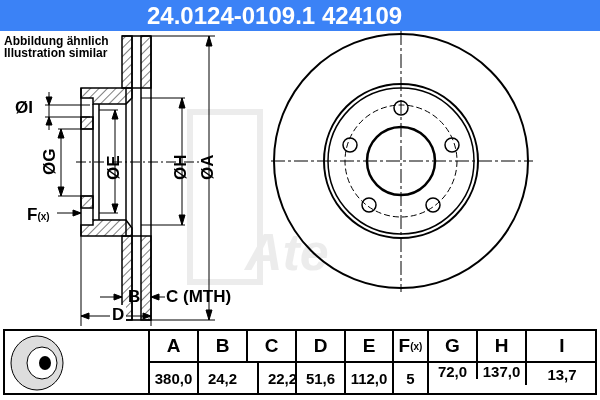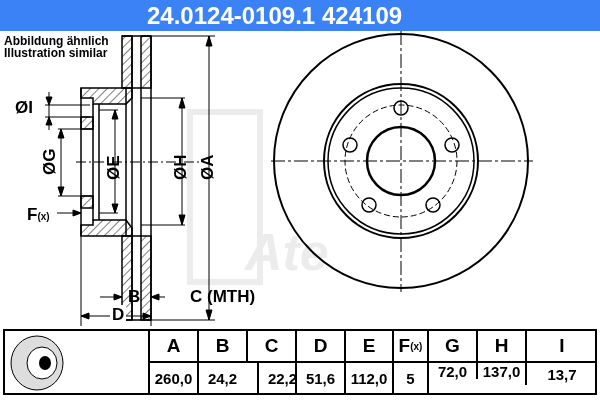--- a/index.html
+++ b/index.html
@@ -137,21 +137,21 @@
   </g>
 </svg>
 
 <div class="lbl" style="left:15px;top:98px;">ØI</div>
 <div class="lbl" style="left:37px;top:147px;transform:rotate(-90deg);transform-origin:left top;top:175px;left:40px;">ØG</div>
 <div class="lbl" style="left:104px;top:180px;transform:rotate(-90deg);transform-origin:left top;">ØE</div>
 <div class="lbl" style="left:171px;top:180px;transform:rotate(-90deg);transform-origin:left top;">ØH</div>
 <div class="lbl" style="left:198px;top:180px;transform:rotate(-90deg);transform-origin:left top;">ØA</div>
 <div class="lbl" style="left:27px;top:205px;"><span>F</span><span class="sub">(x)</span></div>
 <div class="lbl" style="left:128px;top:287px;">B</div>
-<div class="lbl" style="left:166px;top:287px;margin-left:24px;">C (MTH)</div>
+<div class="lbl" style="left:166px;top:287px;">C (MTH)</div>
 <div class="lbl" style="left:110px;top:305px;background:#fff;padding:0 2px;">D</div>
 
 <div class="tbl">
   <svg style="position:absolute;left:4px;top:2px;" width="56" height="58">
     <ellipse cx="28" cy="30" rx="26" ry="27" fill="#ddd" stroke="#000" stroke-width="1"></ellipse>
     <ellipse cx="33" cy="30" rx="15" ry="16" fill="#fff" stroke="#000"></ellipse>
     <ellipse cx="36" cy="30" rx="6" ry="7" fill="#000"></ellipse>
   </svg>
   <div class="hline"></div>
 
@@ -161,21 +161,21 @@
   <div class="cell hdr" style="left:290px;width:49px;top:0;height:30px;">D</div>
   <div class="cell hdr" style="left:339px;width:48px;top:0;height:30px;">E</div>
   <div class="cell hdr" style="left:387px;width:35px;top:0;height:30px;">
       <span>F</span>
       <span class="sub">(x)</span>
     </div>
   <div class="cell hdr" style="left:422px;width:49px;top:0;height:30px;">G</div>
   <div class="cell hdr" style="left:471px;width:49px;top:0;height:30px;">H</div>
   <div class="cell hdr" style="left:520px;width:72px;top:0;height:30px;">I</div>
 
-  <div class="cell val" style="left:143px;width:49px;top:32px;height:30px;">260,0</div>
+  <div class="cell val" style="left:143px;width:49px;top:32px;height:30px;">380,0</div>
   <div class="cell val" style="left:192px;width:49px;top:32px;height:30px;">24,2</div>
   <div class="cell val" style="left:241px;width:49px;top:32px;height:30px;margin-left:11px;">22,2</div>
   <div class="cell val" style="left:290px;width:49px;top:32px;height:30px;">51,6</div>
   <div class="cell val" style="left:339px;width:48px;top:32px;height:30px;">112,0</div>
   <div class="cell val" style="left:387px;width:35px;top:32px;height:30px;">5</div>
   <div class="cell val" style="left:422px;width:49px;top:16px;height:48px;">72,0</div>
   <div class="cell val" style="left:471px;width:49px;top:32px;height:16px;">137,0</div>
   <div class="cell val" style="left:520px;width:72px;top:32px;height:22px;">13,7</div>
 </div>
 

